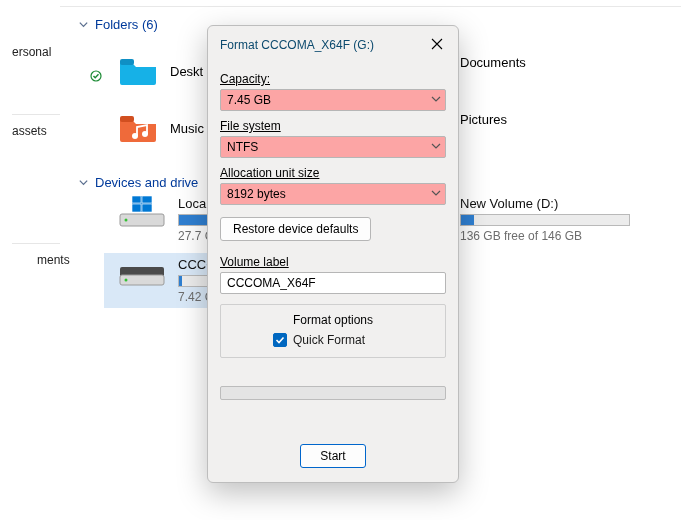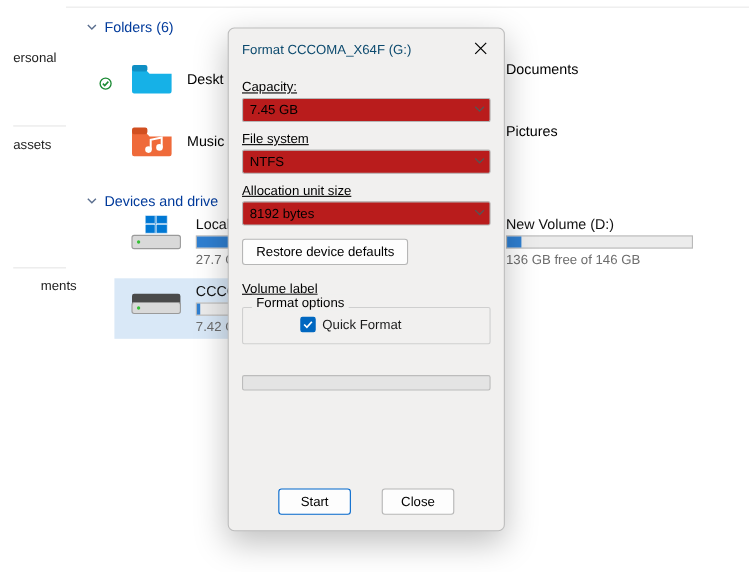--- a/index.html
+++ b/index.html
@@ -29,26 +29,26 @@
   .drive-name{font-size:13px;color:#111;}
   .drive-bar{width:170px;height:12px;border:1px solid #b9b9b9;background:#ececec;position:relative;}
   .drive-bar .fill{position:absolute;left:0;top:0;bottom:0;background:#2f7fd1;}
   .drive-sub{color:#6d6d6d;font-size:12px;}
   
   .dialog{position:absolute;left:207px;top:25px;width:252px;height:458px;border:1px solid #bdbdbd;border-radius:6px;background:#f1f0ef;box-shadow:0 10px 30px rgba(0,0,0,0.25);}
   .dlg-title{position:absolute;left:12px;top:12px;font-size:12px;color:#0c4a6e;}
   .dlg-close{position:absolute;right:6px;top:6px;width:30px;height:26px;display:flex;align-items:center;justify-content:center;border-radius:4px;cursor:pointer;}
   .dlg-body{position:absolute;left:12px;top:42px;right:12px;}
   .lbl{font-size:12px;color:#000;margin-top:8px;margin-bottom:3px;text-decoration:underline;}
-  .combo{position:relative;width:100%;height:22px;background:#b91c1c;border:1px solid #b6b6b6;border-radius:2px;display:flex;align-items:center;padding:0 20px 0 6px;font-size:12px;color:#000;cursor:default;}
+  .combo{position:relative;width:100%;height:22px;background:#fca5a5;border:1px solid #b6b6b6;border-radius:2px;display:flex;align-items:center;padding:0 20px 0 6px;font-size:12px;color:#000;cursor:default;}
   .combo .dd{position:absolute;right:4px;top:50%;transform:translateY(-50%);}
   .btn{height:24px;background:#fdfdfd;border:1px solid #b6b6b6;border-radius:3px;font-size:12px;display:inline-flex;align-items:center;justify-content:center;padding:0 12px;cursor:pointer;}
   .btn.primary{border:1.5px solid #0066cc;}
   .input{width:100%;height:22px;background:#fff;border:1px solid #b6b6b6;border-radius:2px;padding:0 6px;font-size:12px;color:#000;}
-  .group{border:1px solid #cfcfcf;border-radius:2px;padding:4px 8px 10px 8px;margin-top:10px;}
+  .group{border:1px solid #cfcfcf;border-radius:2px;padding:24px 8px 10px 8px;margin-top:10px;text-align:center;}
   .group .g-title{position:relative;top:-16px;background:#f1f0ef;display:inline-block;padding:0 4px;font-size:12px;color:#000;}
   .group .g-body{margin-top:-10px;margin-left:44px;}
   .chk{display:flex;align-items:center;gap:6px;font-size:12px;cursor:pointer;}
   .chk .box{width:14px;height:14px;background:#0067c0;border:1px solid #0067c0;border-radius:2px;display:flex;align-items:center;justify-content:center;}
   .chk .box svg{display:block;}
   .progress{width:100%;height:14px;background:#e4e4e4;border:1px solid #bcbcbc;border-radius:2px;margin-top:28px;}
   .dlg-actions{position:absolute;left:0;right:0;bottom:14px;display:flex;justify-content:center;gap:28px;}
   .dlg-actions .btn{width:66px;}
   .lbl.first{margin-top:4px;}
   .restore-row{margin-top:12px;}
@@ -210,37 +210,37 @@
       <span class="dd"><svg width="10" height="10" viewBox="0 0 10 10">
               <path d="M1 3 L5 7 L9 3" fill="none" stroke="#555" stroke-width="1.2"></path>
             </svg></span>
     </div>
 
     <div class="restore-row">
       <button type="button" class="btn">Restore device defaults</button>
     </div>
 
     <div class="lbl vol-lbl">Volume label</div>
+    <input class="input" value="CCCOMA_X64F" style="">
 
     <div class="group">
       <span class="g-title">Format options</span>
       <div class="g-body">
         <label class="chk">
           <span class="box">
             <svg width="10" height="10" viewBox="0 0 10 10">
                   <path d="M1.5 5 L4 7.5 L8.5 2.5" fill="none" stroke="#fff" stroke-width="1.6"></path>
                 </svg>
           </span>
           <span>Quick Format</span>
         </label>
       </div>
     </div>
 
     <div class="progress"></div>
   </div>
 
   <div class="dlg-actions">
     <button type="button" class="btn primary">Start</button>
-    <button type="button" class="btn">Close</button>
   </div>
 </div>
 
 </div>
 
 </body></html>

